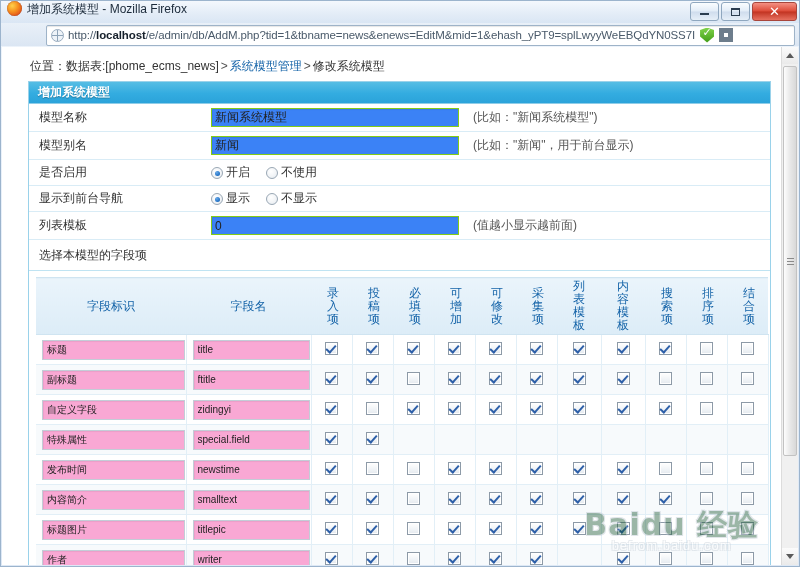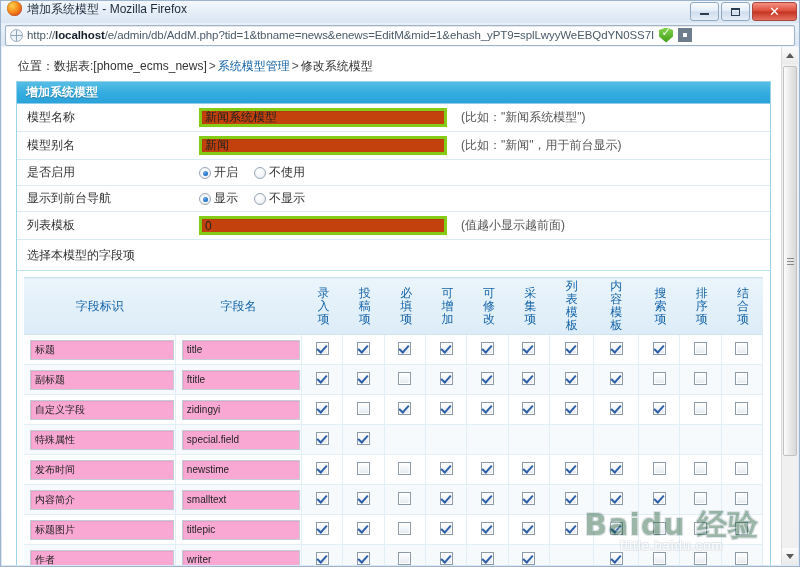--- a/index.html
+++ b/index.html
@@ -71,20 +71,21 @@
   #urlbox {
     flex: 1;
     height: 21px;
     background: #ffffff;
     border: 1px solid #9eb3c8;
     border-radius: 2px;
     display: flex; align-items: center;
     padding: 0 4px;
     box-shadow: inset 0 1px 1px rgba(0,0,0,.10);
     overflow: hidden;
+    margin-left: 41px;
   }
   #globe {
     width: 13px; height: 13px; flex: none; margin-right: 4px;
     border-radius: 50%;
     background: #eef3f8;
     border: 1px solid #9aadc0;
     position: relative;
   }
   #globe::before, #globe::after {
     content: ""; position: absolute; background: #8fa4b8;
@@ -123,20 +124,21 @@
     position: absolute;
     left: 1px; top: 46px; right: 1px; bottom: 1px;
     background: #ffffff;
     display: flex;
   }
   #page {
     flex: 1;
     position: relative;
     overflow: hidden;
     background: #ffffff;
+    margin-left: 12px;
   }
 
   
   #vscroll {
     width: 17px;
     background: #f0f0f0;
     border-left: 1px solid #dcdcdc;
     position: relative;
     flex: none;
   }
@@ -206,22 +208,22 @@
     color: #333;
     vertical-align: middle;
     height: 26px;
   }
   table.form td.lbl { width: 176px; padding-left: 10px; color: #333; }
   table.form td.fld { width: 250px; }
   table.form td.hint { color: #555; font-size: 12px; padding-left: 8px; }
   input.txt {
     width: 248px;
     height: 19px;
-    border: 3px solid #84cc16;
-    background: #c2410c;
+    border: 1px solid #84cc16;
+    background: #3b82f6;
     font-size: 12px;
     font-family: "Liberation Sans", sans-serif;
     color: #222;
     padding: 0 3px;
     box-shadow: inset 1px 1px 1px rgba(0,0,0,.07);
   }
   .radio-wrap { display: flex; align-items: center; gap: 3px; }
   .radio-wrap .gap { width: 10px; }
   .rd {
     width: 12px; height: 12px; border-radius: 50%;
@@ -596,21 +598,21 @@
                     <td><span class="cb"></span></td>
                   </tr>
                 </tbody>
             </table>
           </div>
         </div>
       </div>
 
       <div id="watermark">
         <div id="wm-main">Baidu 经验</div>
-        <div id="wm-sub">ftitle.baidu.com</div>
+        <div id="wm-sub">befrom.baidu.com</div>
       </div>
     </div>
 
     <div id="vscroll">
       <div class="sb-arrow up">
           <div class="tri u"></div>
         </div>
       <div id="sb-thumb">
         <div id="sb-grip">
             <div></div>

